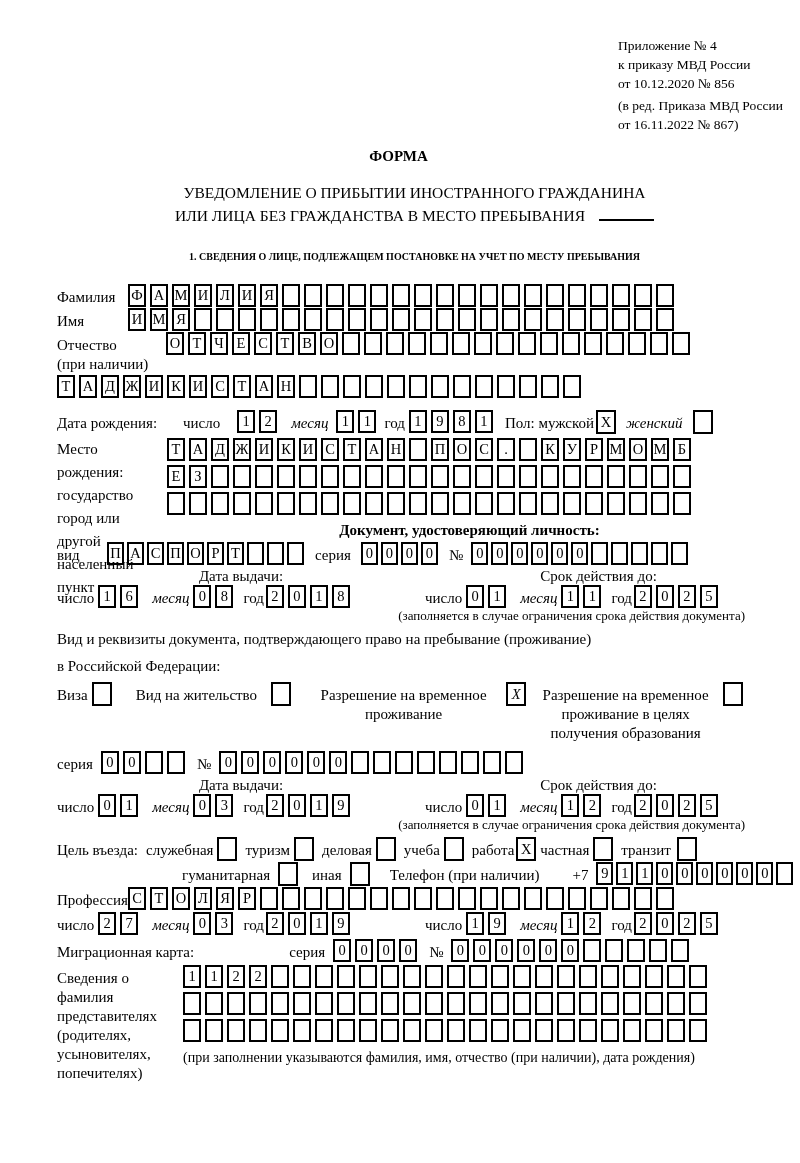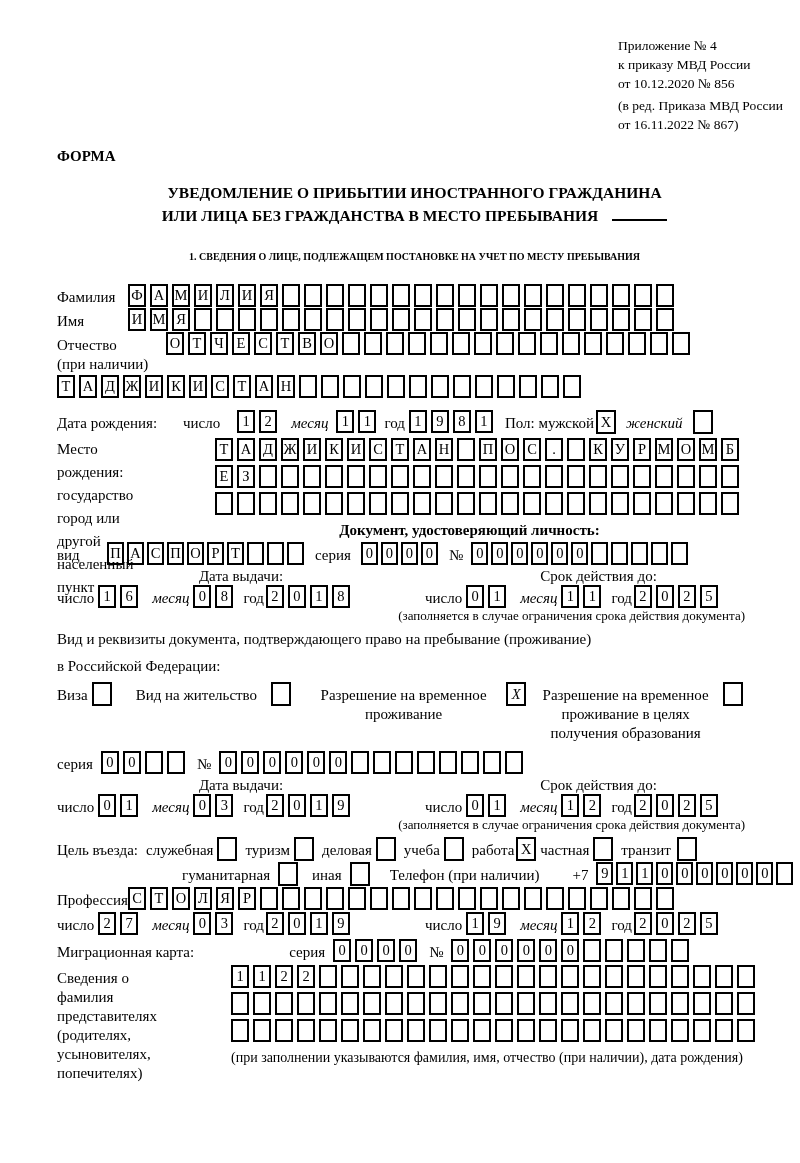--- a/index.html
+++ b/index.html
@@ -7,24 +7,24 @@
   body {
     width:800px; height:1163px; position:relative;
     color:#000; font-family:"Liberation Serif","DejaVu Serif",serif;
     font-size:15px; overflow:hidden;
   }
   .page { padding:36px 28px 0 57px; }
 
   
   .ref-block { margin-left:561px; width:210px; font-size:13.5px; line-height:19px; }
   .ref-block .gap { margin-top:3px; }
-  .forma { margin-top:14px; text-align:left; padding-right:32px; font-weight:bold; font-size:15px; }
+  .forma { margin-top:14px; text-align:center; padding-right:32px; font-weight:bold; font-size:15px; }
 
   
-  .title { margin-top:16px; text-align:center; font-weight:bold; font-size:15.5px; line-height:23px; }
+  .title { margin-top:16px; text-align:center; font-weight:normal; font-size:15.5px; line-height:23px; }
   .title-underline { display:inline-block; width:55px; border-bottom:2px solid #000; margin-left:14px; height:14px; }
 
   .sec-heading { margin-top:24px; text-align:center; font-weight:bold; font-size:10px; }
 
   .rows { margin-top:22px; }
 
   
   .frow { display:flex; align-items:flex-start; flex-wrap:nowrap; margin-bottom:1px; }
   .flabel { flex:0 0 auto; line-height:19px; padding-top:4px; }
   .lw71  { width:71px; }
@@ -45,21 +45,21 @@
 
   
   .checkbox {
     display:inline-flex; width:20px; height:24px; border:2px solid #000;
     align-items:center; justify-content:center; font-size:14.5px; flex:0 0 auto;
   }
 
   .tok { padding-top:4px; line-height:19px; flex:0 0 auto; }
 
   
-  .two-col { display:flex; align-items:flex-start;gap:48px; }
+  .two-col { display:flex; align-items:flex-start; }
   .col-rows .cells { display:flex; margin-bottom:4px; }
   .mp-block { height:84px; margin-bottom:0; }
   .mp-labels { width:110px; line-height:23px; flex:0 0 auto; }
 
   .doc-heading { font-weight:bold; text-align:center; margin-left:110px; height:20px; font-size:15px; }
 
   
   .date-pair { margin-top:2px; }
   .dp-headings { display:flex; line-height:18px; }
   .dp-h-left { width:368px; text-align:center; }

